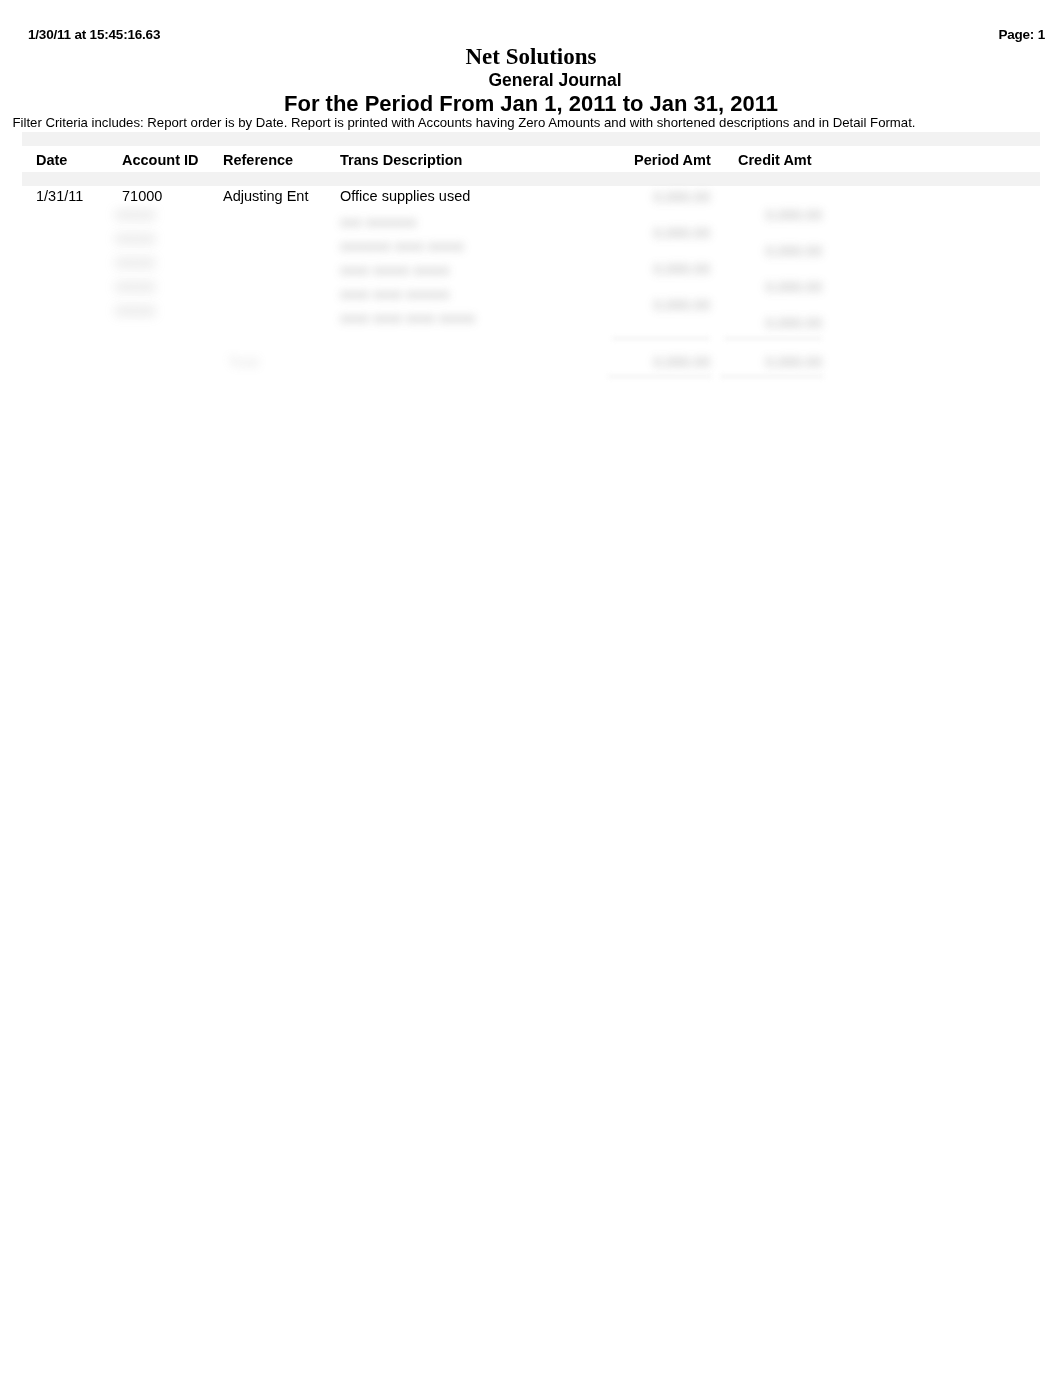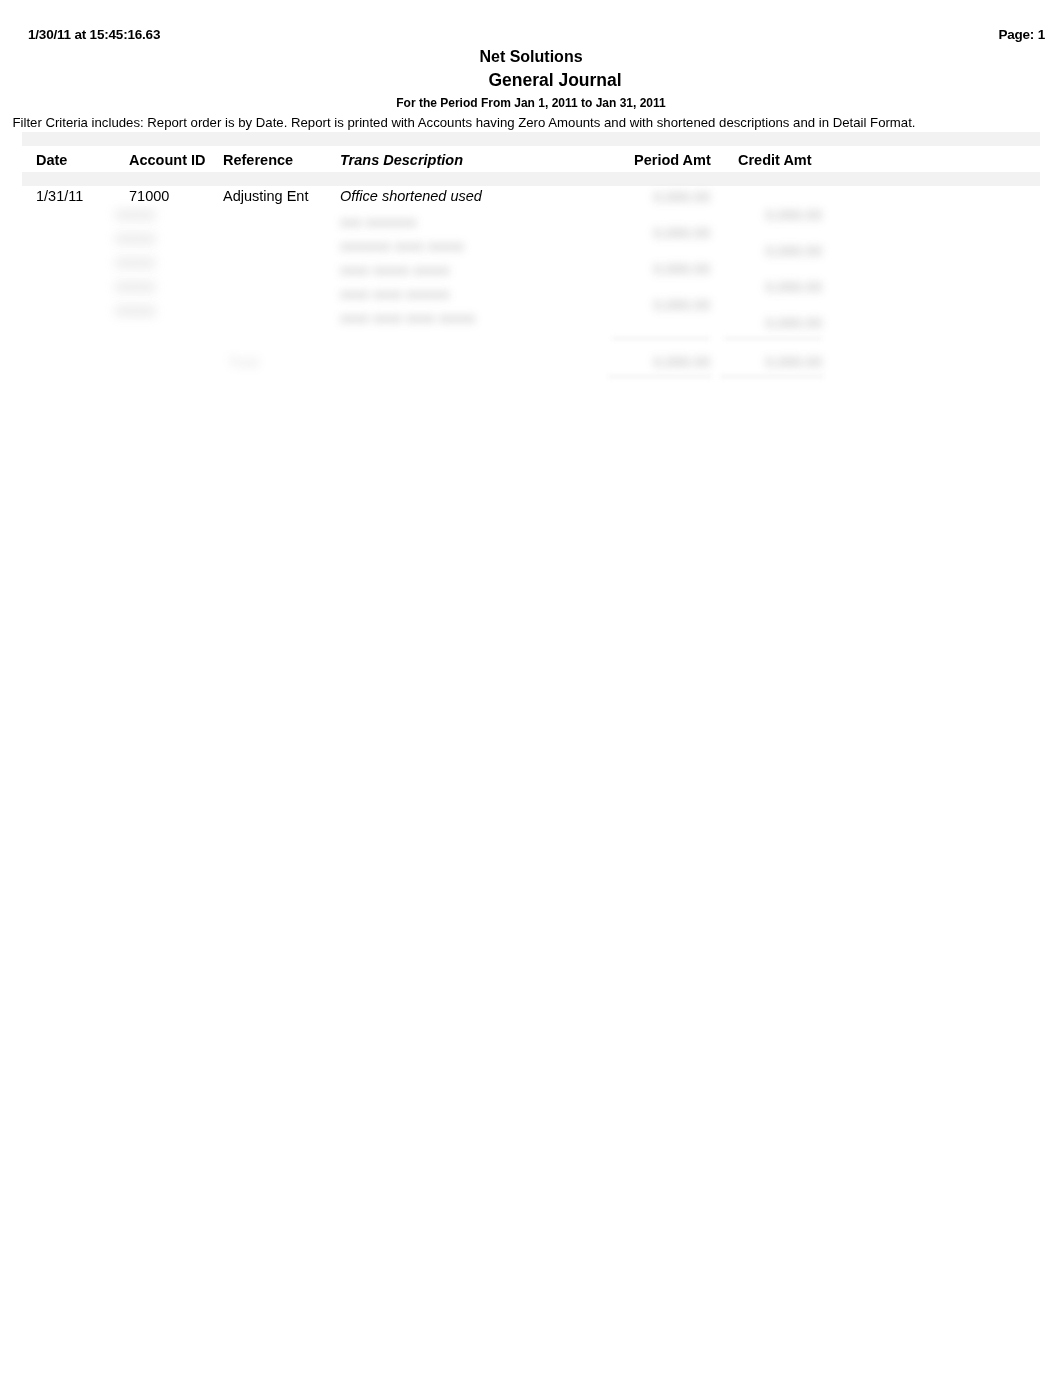--- a/index.html
+++ b/index.html
@@ -57,23 +57,23 @@
     left: 0;
     top: 45px;
     width: 1062px;
     text-align: center;
   }
   .title-line {
     font-weight: bold;
     line-height: 23.5px;
     white-space: nowrap;
   }
-  .title-company { font-size: 16px; }
+  .title-company { font-size: 23px; font-family: Liberation Serif, serif; }
   .title-report  { font-size: 17.5px; padding-left: 48px; }
-  .title-period  { font-size: 12px; }
+  .title-period  { font-size: 22px; }
 
   
   .filter-line {
     position: absolute;
     left: 0;
     top: 115px;
     width: 928px;
     text-align: center;
     font-size: 13.2px;
     line-height: 16px;
@@ -107,23 +107,23 @@
     position: absolute;
     top: 0;
     font-size: 14.5px;
     line-height: 21px;
     white-space: nowrap;
   }
   .head .cell { font-weight: bold; }
 
   
   .c-date    { left: 36px;  }
-  .c-acct    { left: 129px; text-align: center; }
+  .c-acct    { left: 122px; text-align: center; }
   .c-ref     { left: 223px; }
-  .c-desc    { left: 340px; font-style: italic; }
+  .c-desc    { left: 340px; }
   .c-debit   { left: 634px; }
   .c-credit  { left: 738px; }
 
   .head-row { top: 150px; }
   .row-1    { top: 186px; }
 
   
   .redact {
     position: absolute;
     color: #9a9a9a;
@@ -185,21 +185,21 @@
       <div class="cell c-ref">Reference</div>
       <div class="cell c-desc">Trans Description</div>
       <div class="cell c-debit">Period Amt</div>
       <div class="cell c-credit">Credit Amt</div>
     </div>
 
     <div class="row row-1">
       <div class="cell c-date">1/31/11</div>
       <div class="cell c-acct">71000</div>
       <div class="cell c-ref">Adjusting Ent</div>
-      <div class="cell c-desc">Office shortened used</div>
+      <div class="cell c-desc">Office supplies used</div>
     </div>
 
     <div>
 
       <div class="redact redact-strong" style="left:115px; top:205px;">00000</div>
       <div class="redact redact-strong" style="left:115px; top:229px;">00000</div>
       <div class="redact redact-strong" style="left:115px; top:253px;">00000</div>
       <div class="redact redact-strong" style="left:115px; top:277px;">00000</div>
       <div class="redact redact-strong" style="left:115px; top:301px;">00000</div>
 

